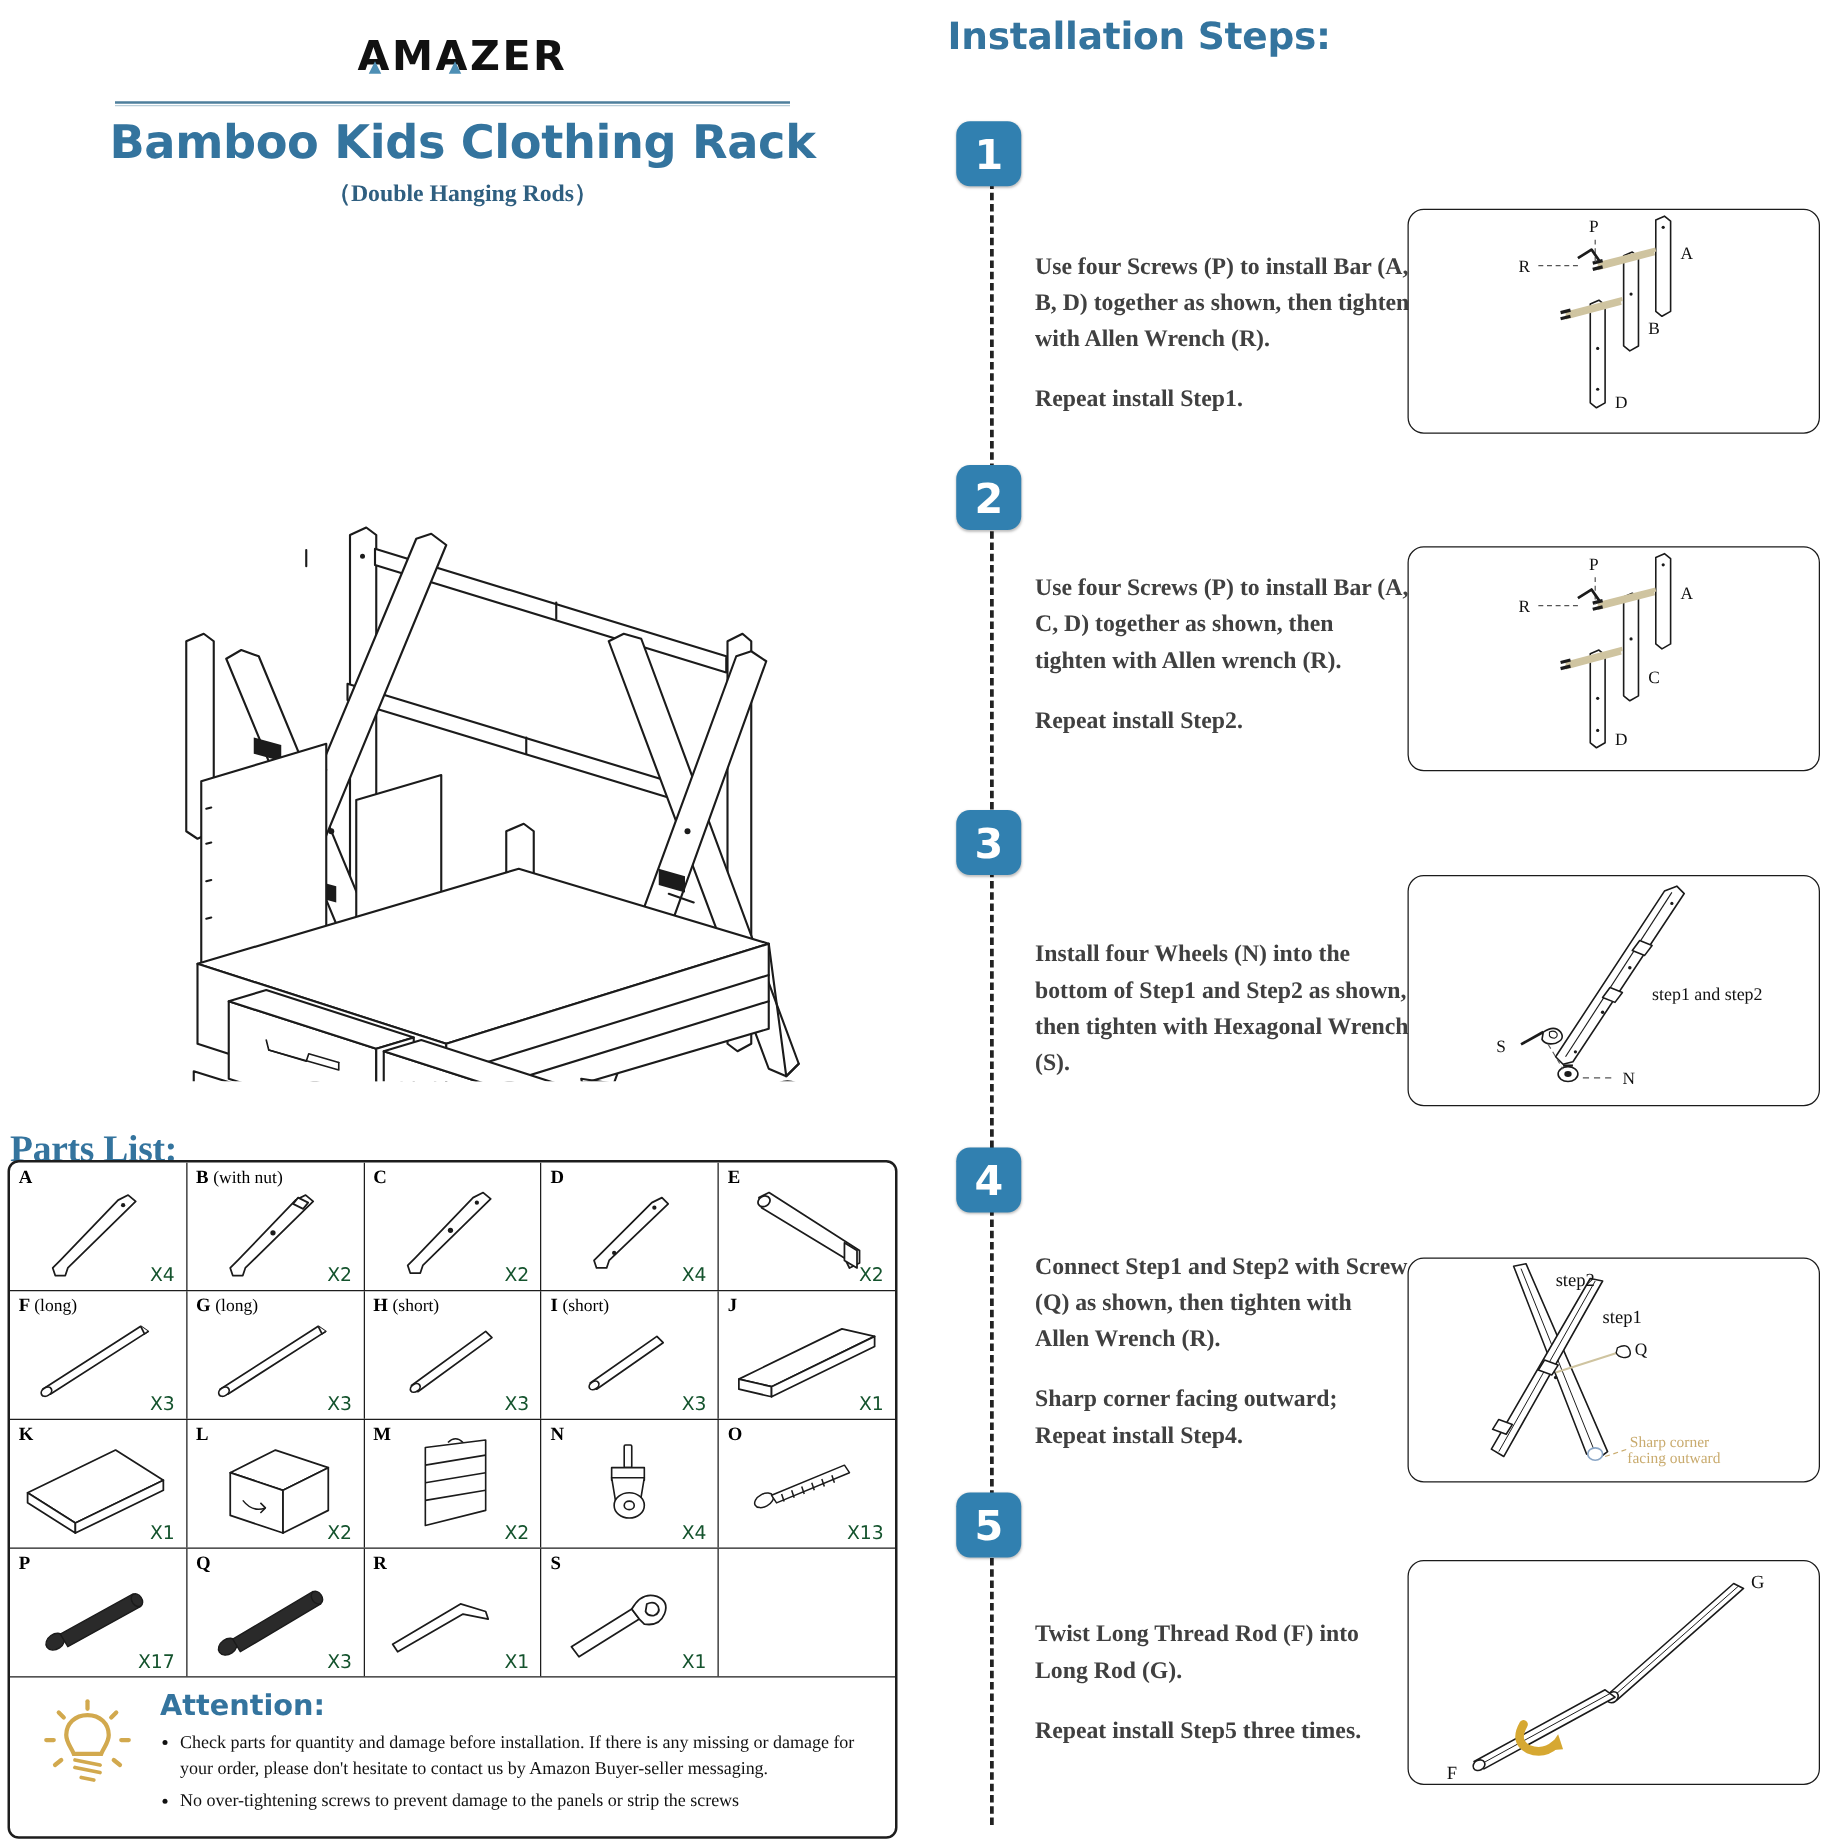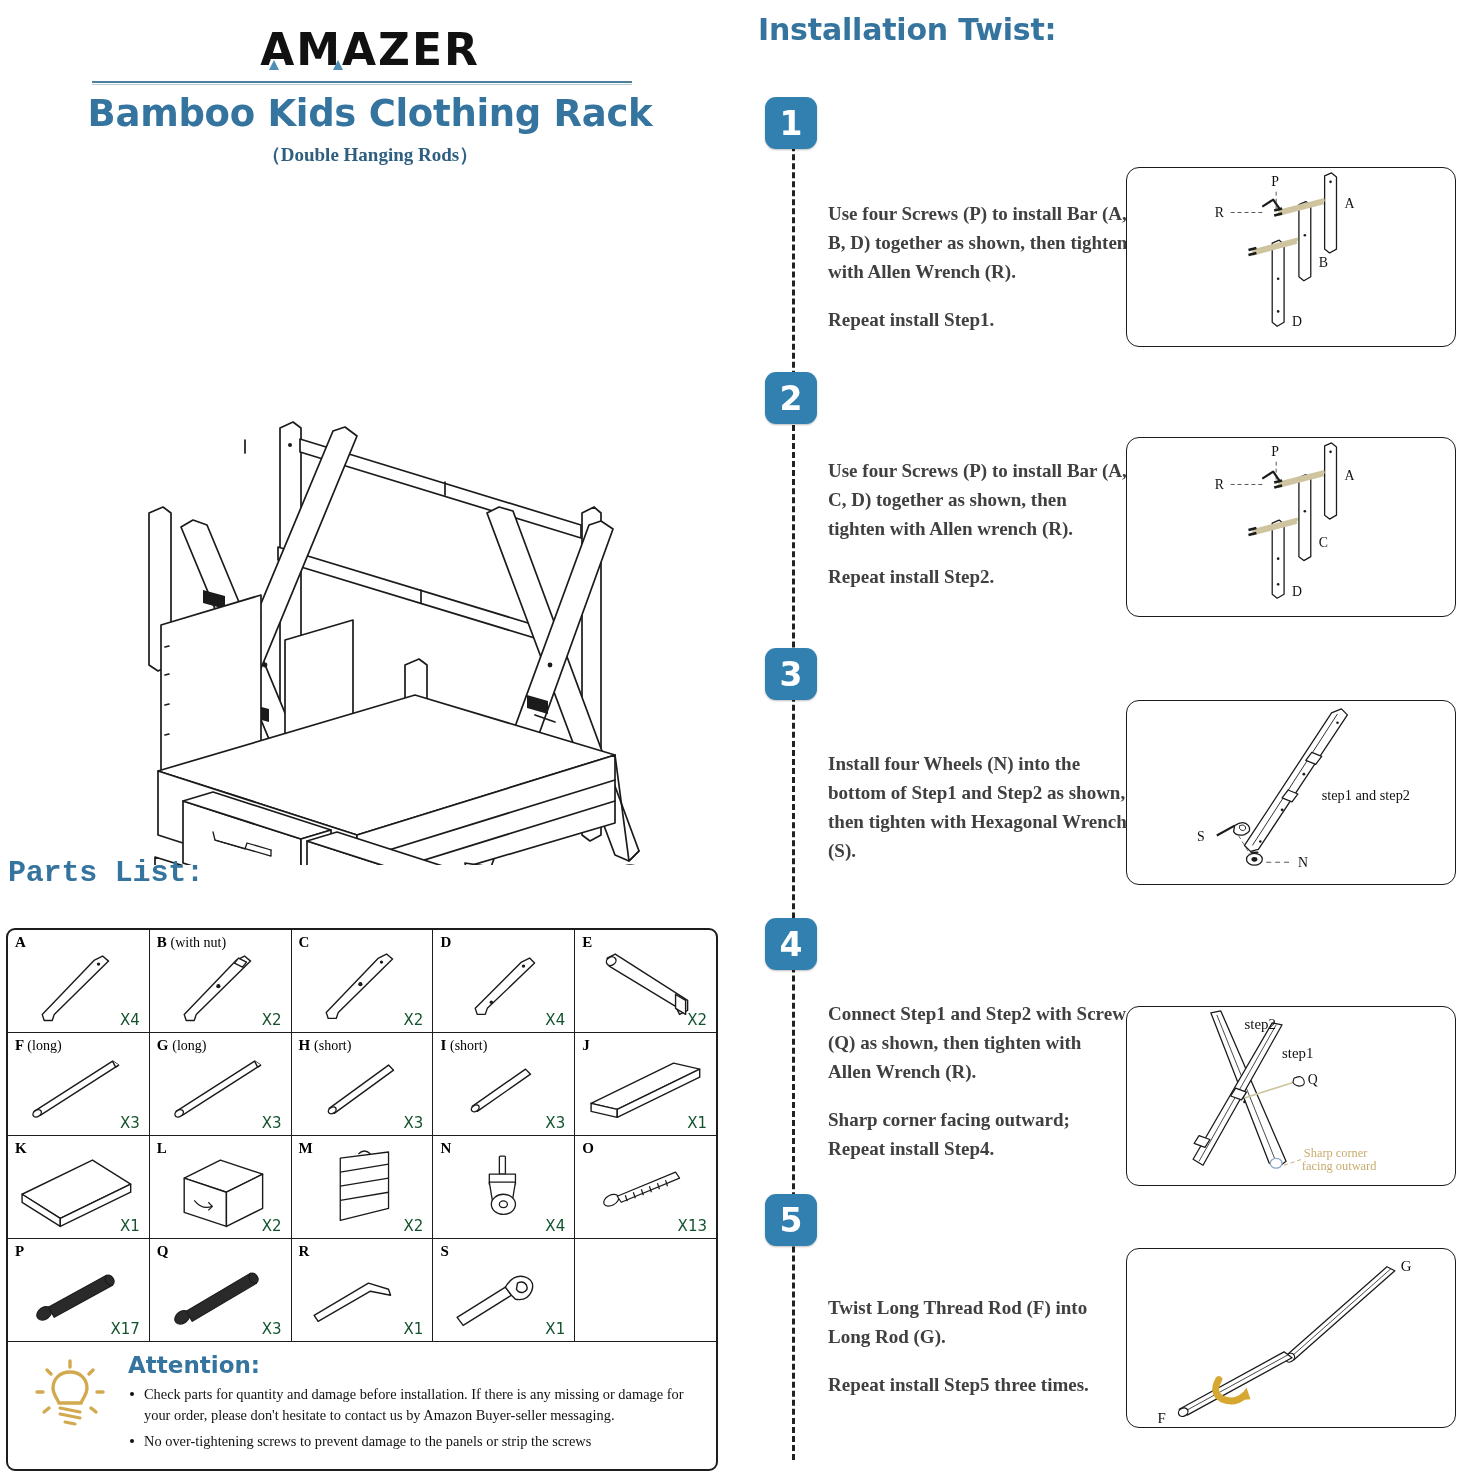--- a/index.html
+++ b/index.html
@@ -29,21 +29,21 @@
   }
 
   .brand-block {
     position: absolute;
     left: 90px; top: 28px;
     width: 560px;
     text-align: center;
   }
   .logo {
     font-family: "DejaVu Sans", sans-serif;
-    font-size: 44px;
+    font-size: 33px;
     font-weight: 700;
     letter-spacing: 2px;
     color: #111111;
     line-height: 1;
     display: inline-block;
     position: relative;
   }
   .logo .tri {
     position: absolute;
     width: 0; height: 0;
@@ -96,22 +96,22 @@
   
   .product-art {
     position: absolute;
     left: 95px; top: 195px;
     width: 560px; height: 670px;
   }
 
   
   .parts-heading {
     position: absolute;
-    left: 8px; top: 856px;
-    font-family: Liberation Mono, monospace;
+    left: 8px; top: 903px;
+    font-family: Liberation Serif, serif;
     font-size: 30px;
     font-weight: 700;
     color: #34749e;
     letter-spacing: -0.2px;
   }
 
   .parts-table {
     position: absolute;
     left: 6px; top: 928px;
     width: 712px;
@@ -619,21 +619,21 @@
             <li>Check parts for quantity and damage before installation. If there is any missing or damage for your order, please don't hesitate to contact us by Amazon Buyer-seller messaging.</li>
             <li>No over-tightening screws to prevent damage to the panels or strip the screws</li>
           </ul>
         </div>
       </div>
 
     </div>
   </div>
 
   <div class="right-col">
-    <div class="steps-heading">Installation Twist:</div>
+    <div class="steps-heading">Installation Steps:</div>
     <div class="timeline"></div>
 
     <div class="step" style="top:0;">
       <div class="badge" style="top:97px;">
           <span>1</span>
         </div>
       <div class="step-text" style="top:200px;">
         <p>Use four Screws (P) to install Bar (A, B, D) together as shown, then tighten with Allen Wrench (R).</p>
         <p class="gap">Repeat install Step1.</p>
       </div>

